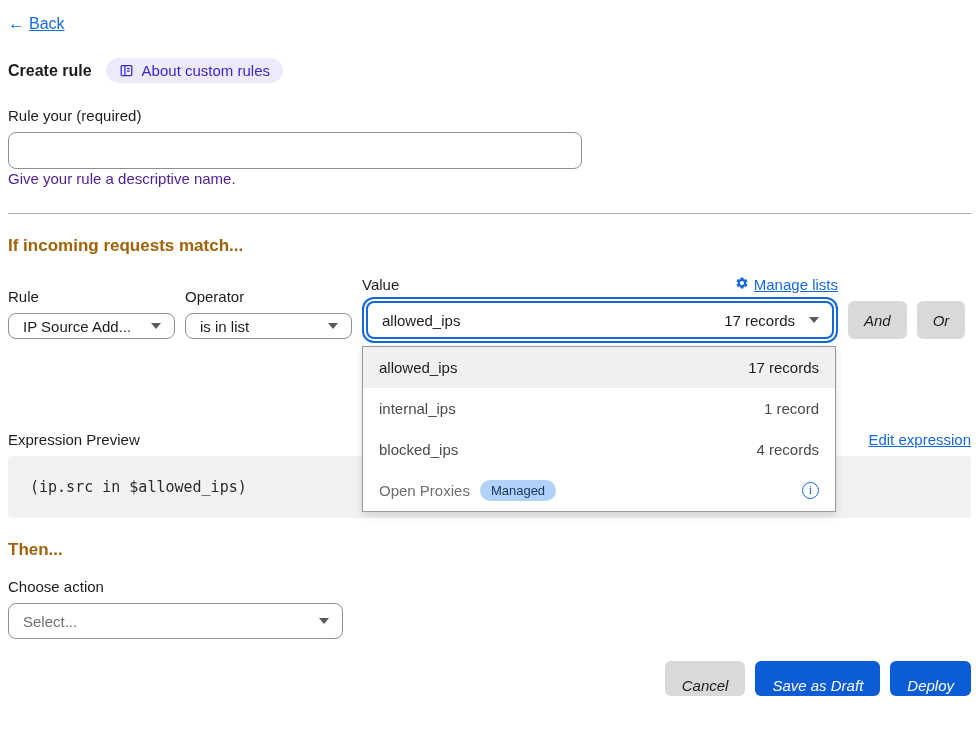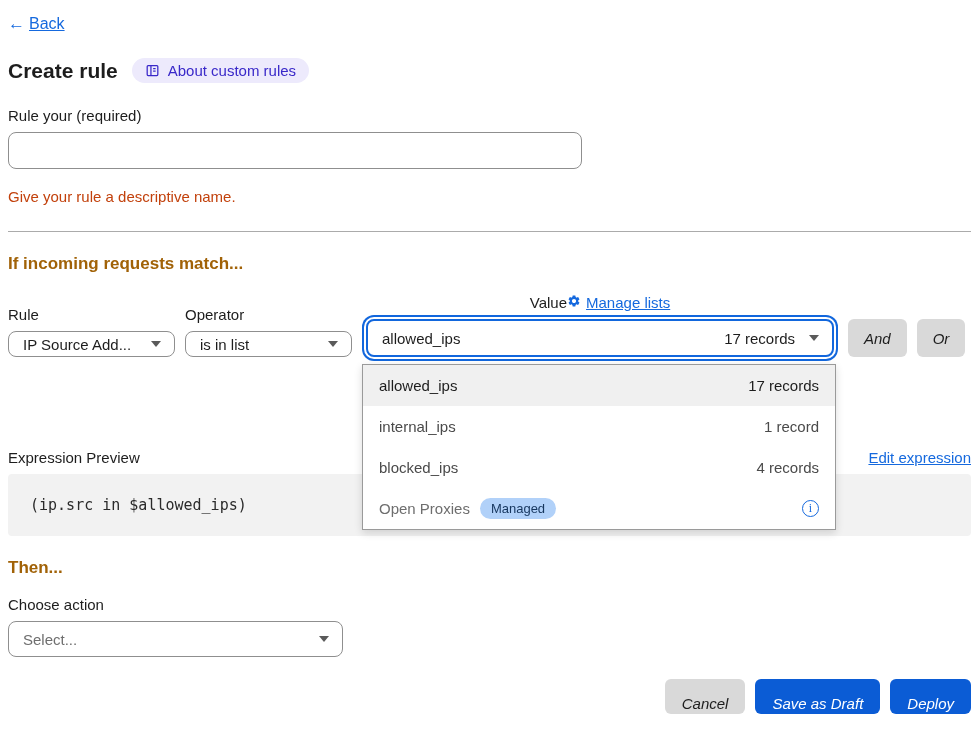--- a/index.html
+++ b/index.html
@@ -11,37 +11,37 @@
   }
   .page { padding: 14px 8px 0 8px; position: relative; width: 979px; }
 
   
   .back-link { display: inline-flex; align-items: center; gap: 4px; color: #1569de; text-decoration: none; font-size: 16px; cursor: pointer; }
   .back-link .arrow { text-decoration: none; font-size: 17px; }
   .back-link .label { text-decoration: underline; }
 
   
   .title-row { margin-top: 24px; display: flex; align-items: center; gap: 14px; }
-  h1 { font-size: 21px; font-weight: bold; color: #1d1d1d; }
+  h1 { font-size: 16px; font-weight: bold; color: #1d1d1d; }
   .about-badge {
     display: inline-flex; align-items: center; gap: 8px;
     background: #edeafc; color: #3928c9;
     font-size: 15px; padding: 4px 13px; border-radius: 14px; cursor: pointer;
   }
   .about-badge svg { display: block; }
 
   
   .rule-name-block { margin-top: 24px; }
   .field-label { font-size: 15px; color: #1d1d1d; display: block; }
   .text-input {
     margin-top: 8px; display: block; width: 574px; height: 37px;
     border: 1px solid #8f8f8f; border-radius: 8px; padding: 0 12px;
     font-family: inherit; font-size: 15px; background: #fff;
   }
-  .helper-text { margin-top: 19px; font-size: 15px; color: #c2410c; }
+  .helper-text { margin-top: 1px; font-size: 15px; color: #4c1d95; }
 
   hr.divider { margin-top: 26px; border: none; border-top: 1px solid #ababab; }
 
   h2.section-heading { margin-top: 22px; font-size: 17px; font-weight: bold; color: #a16207; }
 
   
   .condition-row { margin-top: 20px; display: flex; align-items: flex-end; }
   .cond-col .field-label { margin-bottom: 8px; }
   .col-field { width: 167px; }
   .col-operator { width: 167px; margin-left: 10px; }
@@ -50,21 +50,21 @@
   .select-box {
     height: 26px; border: 1px solid #8f8f8f; border-radius: 8px; background: #fff;
     display: flex; align-items: center; justify-content: space-between;
     padding: 0 13px 0 14px; font-size: 15px; color: #1d1d1d; cursor: pointer;
   }
   .caret {
     width: 0; height: 0; flex: none;
     border-left: 5px solid transparent; border-right: 5px solid transparent;
     border-top: 6px solid #5a5a5a;
   }
-  .value-label-row { display: flex; justify-content: center; align-items: center; margin-bottom: 8px; }
+  .value-label-row { display: flex; justify-content: space-between; align-items: center; margin-bottom: 8px; }
   .manage-lists { display: inline-flex; align-items: center; gap: 5px; color: #1569de; font-size: 15px; text-decoration: none; cursor: pointer; }
   .manage-lists .txt { text-decoration: underline; }
 
   .select-box.focused {
     margin: 0 4px; height: 38px;
     border: 2px solid #1267dd;
     box-shadow: 0 0 0 2px #ffffff, 0 0 0 4px #1267dd;
   }
   .value-right { display: flex; align-items: center; gap: 14px; color: #1d1d1d; }
 

